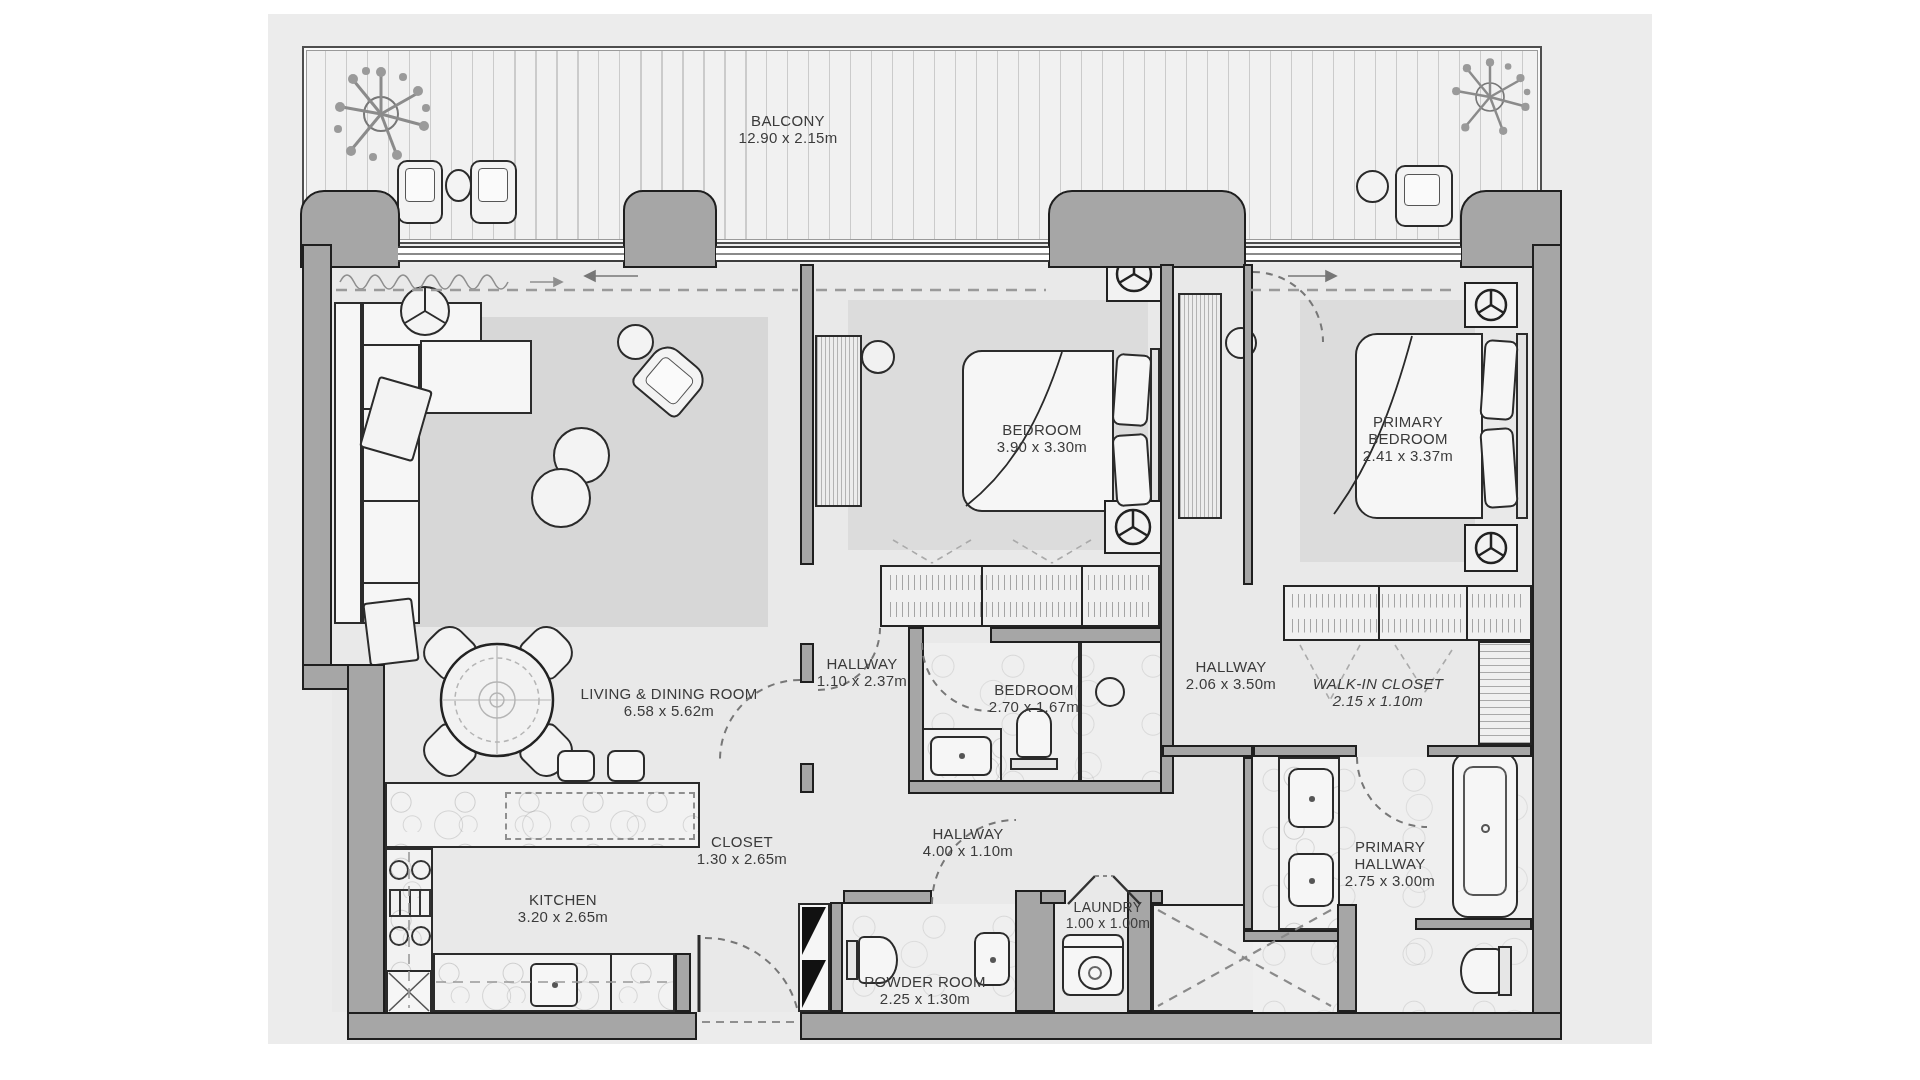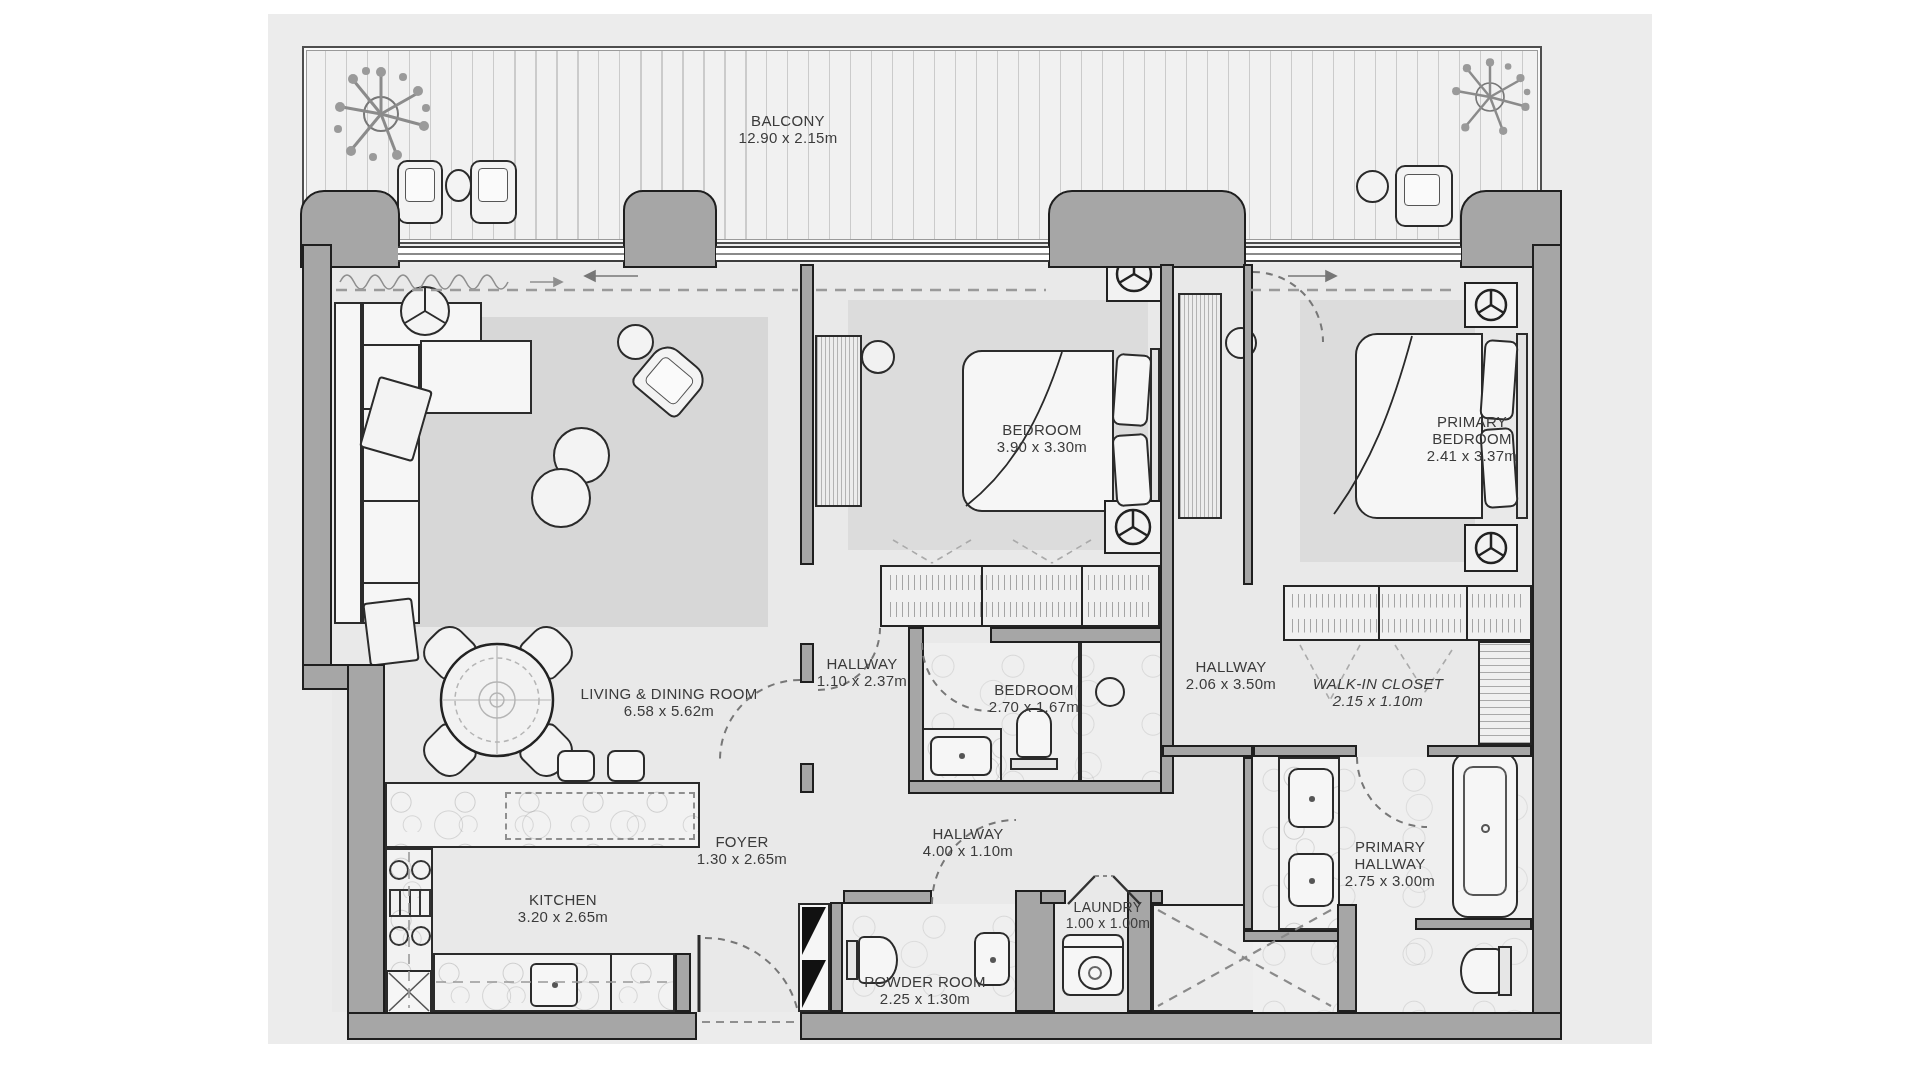--- a/index.html
+++ b/index.html
@@ -402,34 +402,34 @@
     <div>1.10 x 2.37m</div>
   </div>
   <div class="lbl" style="left:1231px;top:658px;">
     <div>HALLWAY</div>
     <div>2.06 x 3.50m</div>
   </div>
   <div class="lbl" style="left:1378px;top:675px;font-style:italic;">
     <div>WALK-IN CLOSET</div>
     <div>2.15 x 1.10m</div>
   </div>
-  <div class="lbl wrap" style="left:1472px;top:413px;">
+  <div class="lbl wrap" style="left:1408px;top:413px;">
     <div>PRIMARY BEDROOM</div>
     <div>2.41 x 3.37m</div>
   </div>
   <div class="lbl wrap" style="left:1390px;top:838px;">
     <div>PRIMARY HALLWAY</div>
     <div>2.75 x 3.00m</div>
   </div>
   <div class="lbl" style="left:968px;top:825px;">
     <div>HALLWAY</div>
     <div>4.00 x 1.10m</div>
   </div>
   <div class="lbl" style="left:742px;top:833px;">
-    <div>FOYER</div>
+    <div>CLOSET</div>
     <div>1.30 x 2.65m</div>
   </div>
   <div class="lbl" style="left:563px;top:891px;">
     <div>KITCHEN</div>
     <div>3.20 x 2.65m</div>
   </div>
   <div class="lbl" style="left:925px;top:973px;">
     <div>POWDER ROOM</div>
     <div>2.25 x 1.30m</div>
   </div>

